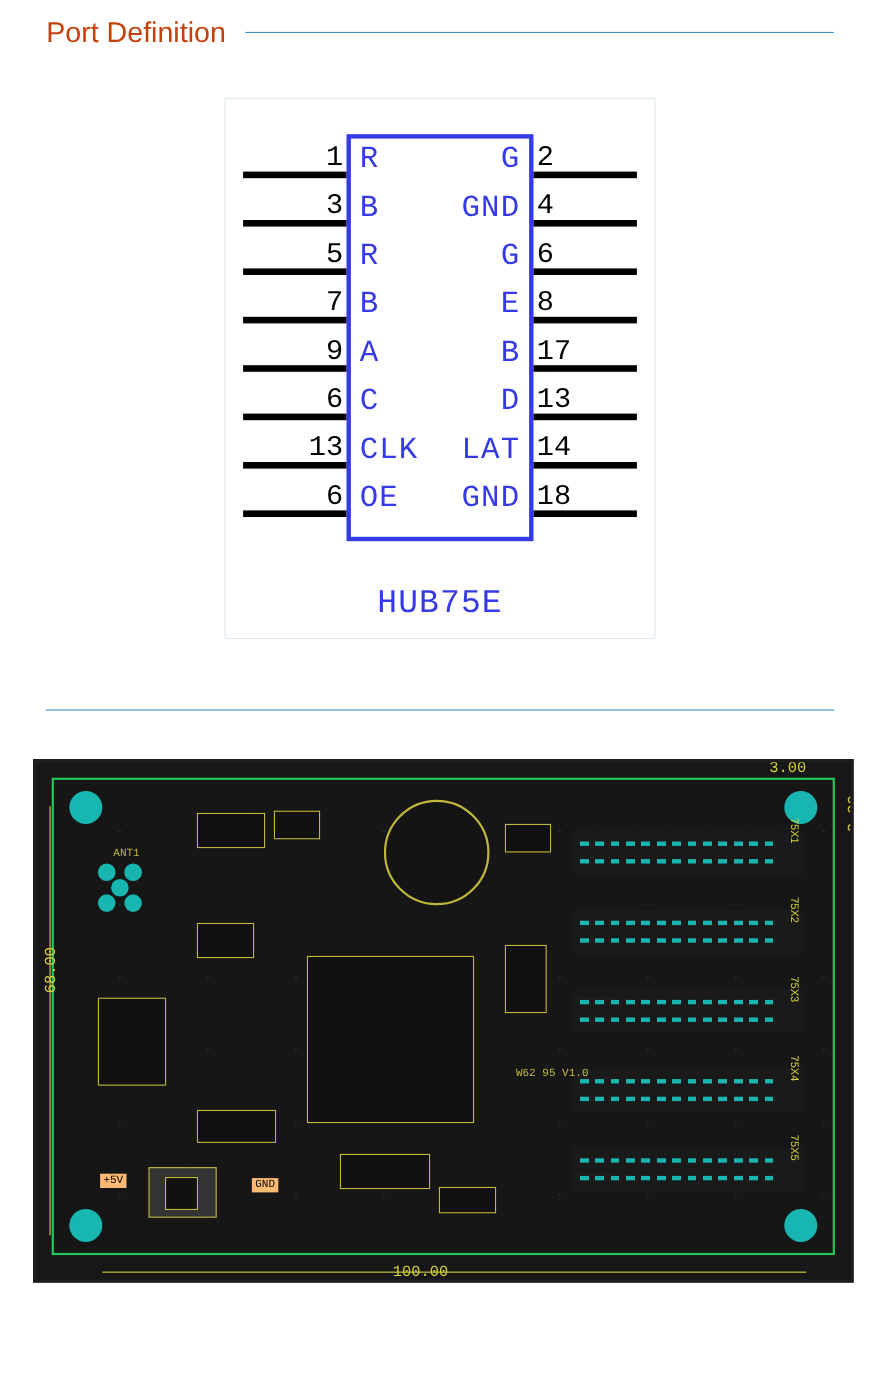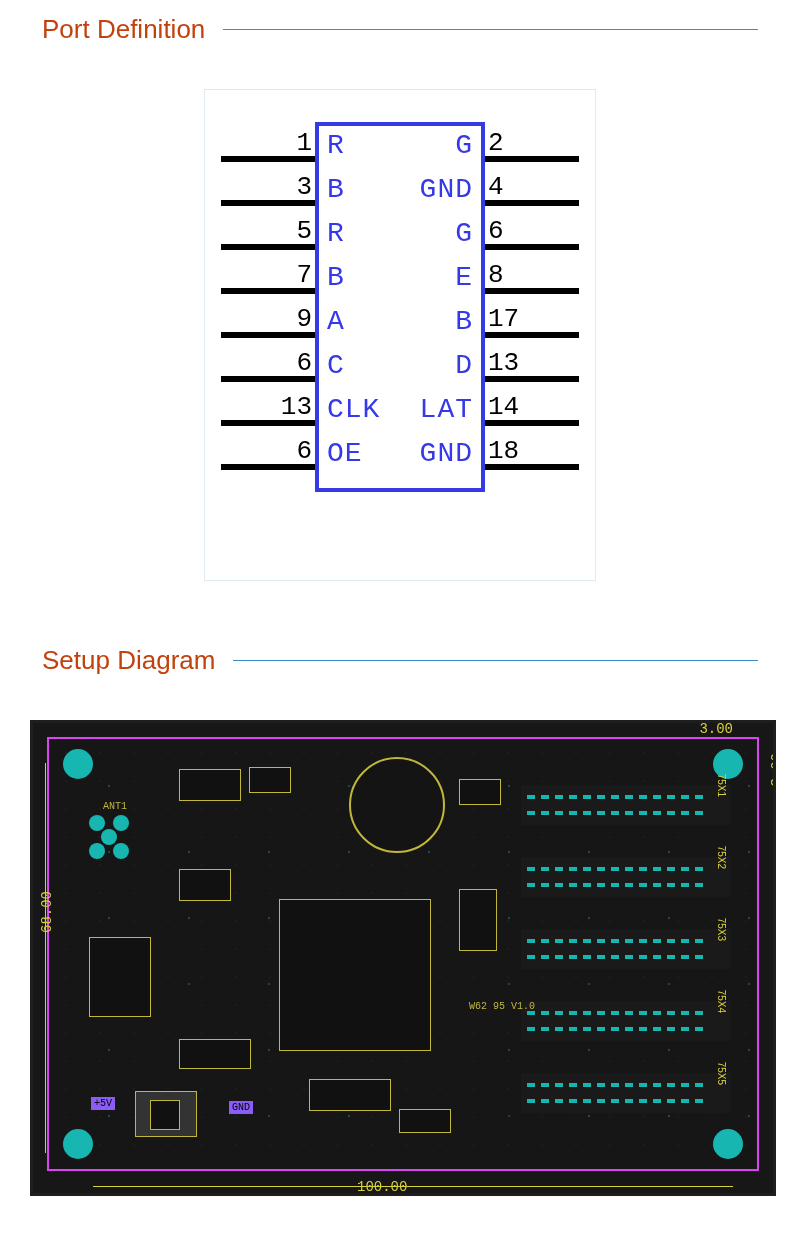--- a/index.html
+++ b/index.html
@@ -102,21 +102,21 @@
     height: 470px;
     background: #171717;
     border: 3px solid #1e1e1e;
     position: relative;
     overflow: hidden;
   }
   .pcb-inner {
     position: absolute;
     inset: 14px 14px 22px 14px;
     background: #161616;
-    border: 2px solid #d946ef; 
+    border: 2px solid #22c55e; 
   }
   .dim-label {
     position: absolute;
     color: #d8d23a;
     font-size: 14px;
     font-family: "Courier New", monospace;
   }
   .mount-hole {
     position: absolute;
     width: 30px;
@@ -161,21 +161,21 @@
     border-radius: 50%;
     background: #141414;
   }
   .silk {
     position: absolute;
     color: #c0b83a;
     font-size: 10px;
     font-family: "Courier New", monospace;
   }
   .silk.inv {
-    background: #8b5cf6;
+    background: #fdba74;
     color: #000;
     padding: 1px 3px;
   }
   .speckle {
     position: absolute;
     inset: 0;
     background-image:
       radial-gradient(#2c2c2c 1px, transparent 1px),
       radial-gradient(#18b6b0 1px, transparent 1px);
     background-size: 34px 28px, 80px 66px;
@@ -263,24 +263,24 @@
   </div>
   <div class="pin-row" style="top:350px">
     <span class="pin-num left">6</span>
     <span class="pin-lead left"></span>
     <span class="pin-label left">OE</span>
     <span class="pin-label right">GND</span>
     <span class="pin-lead right"></span>
     <span class="pin-num right">18</span>
   </div>
 
+  <div class="chip-name">HUB75E</div>
 </div>
 
 <div class="section-header">
-  <span class="section-title">Setup Diagram</span>
   <span class="section-line"></span>
 </div>
 
 <div class="pcb-wrap">
   <div class="pcb-frame">
     <div class="pcb-inner">
       <div class="speckle"></div>
 
       <div class="mount-hole" style="left:14px; top:10px"></div>
       <div class="mount-hole" style="right:14px; top:10px"></div>

